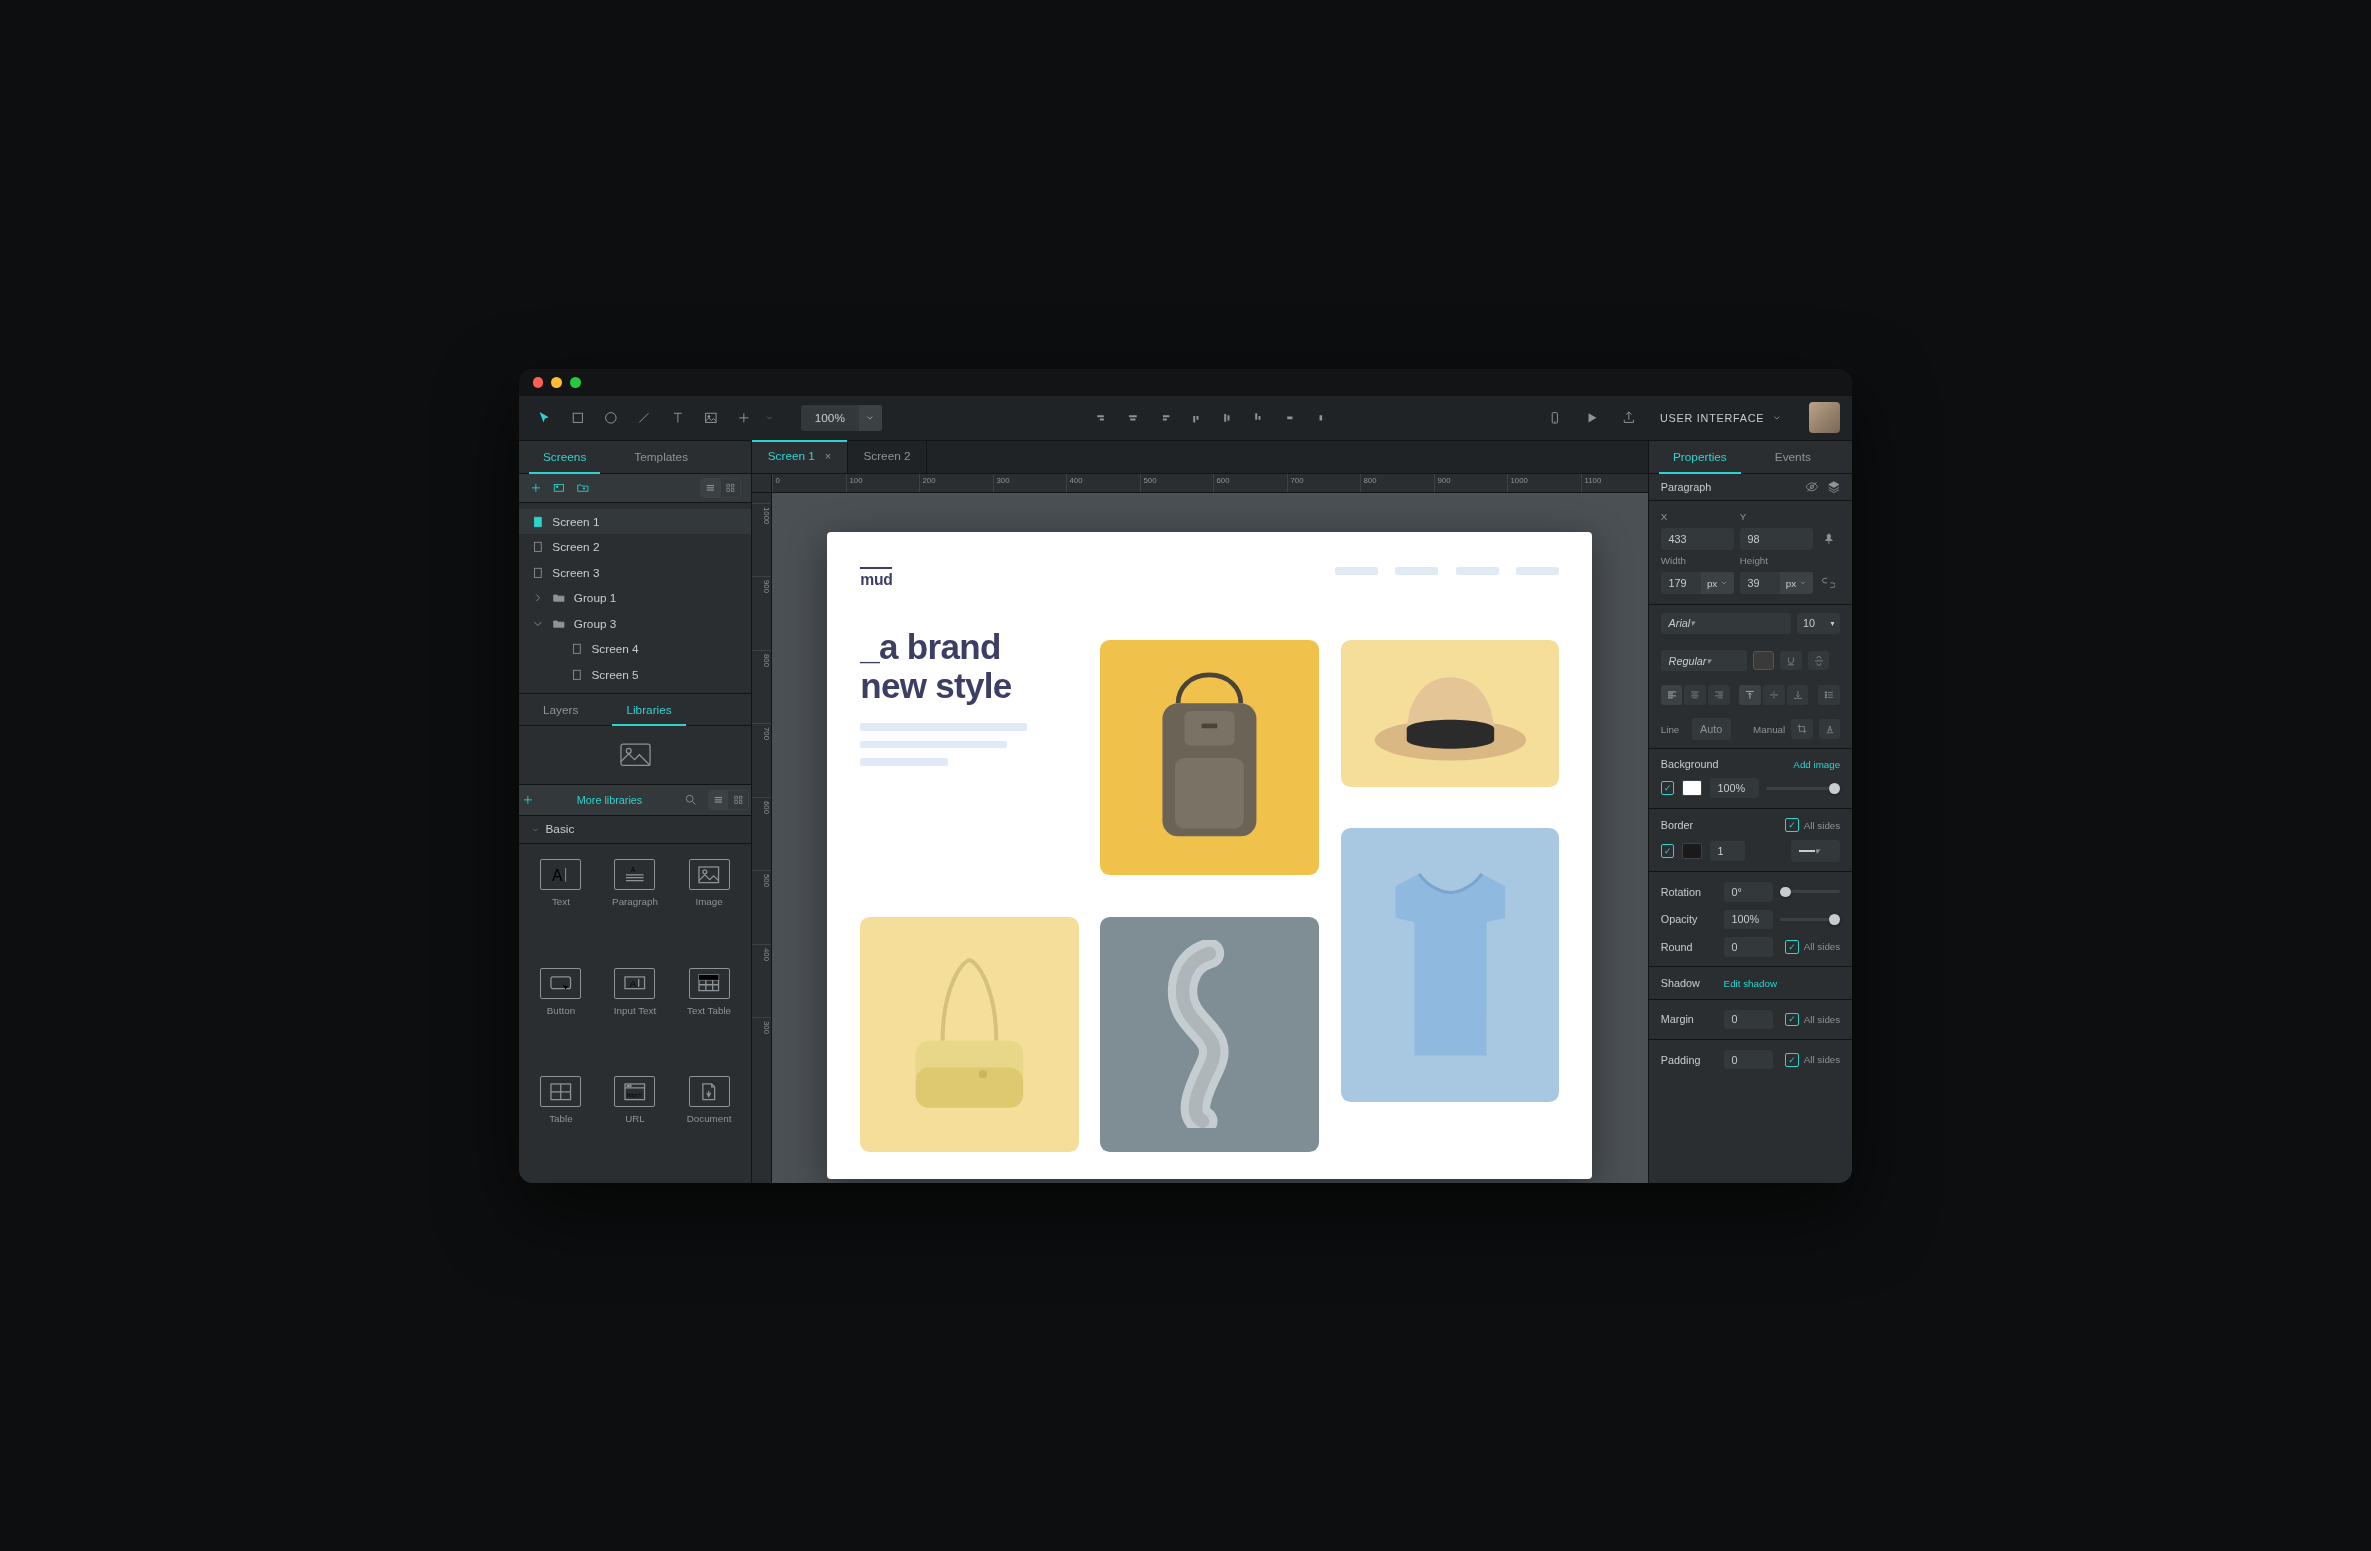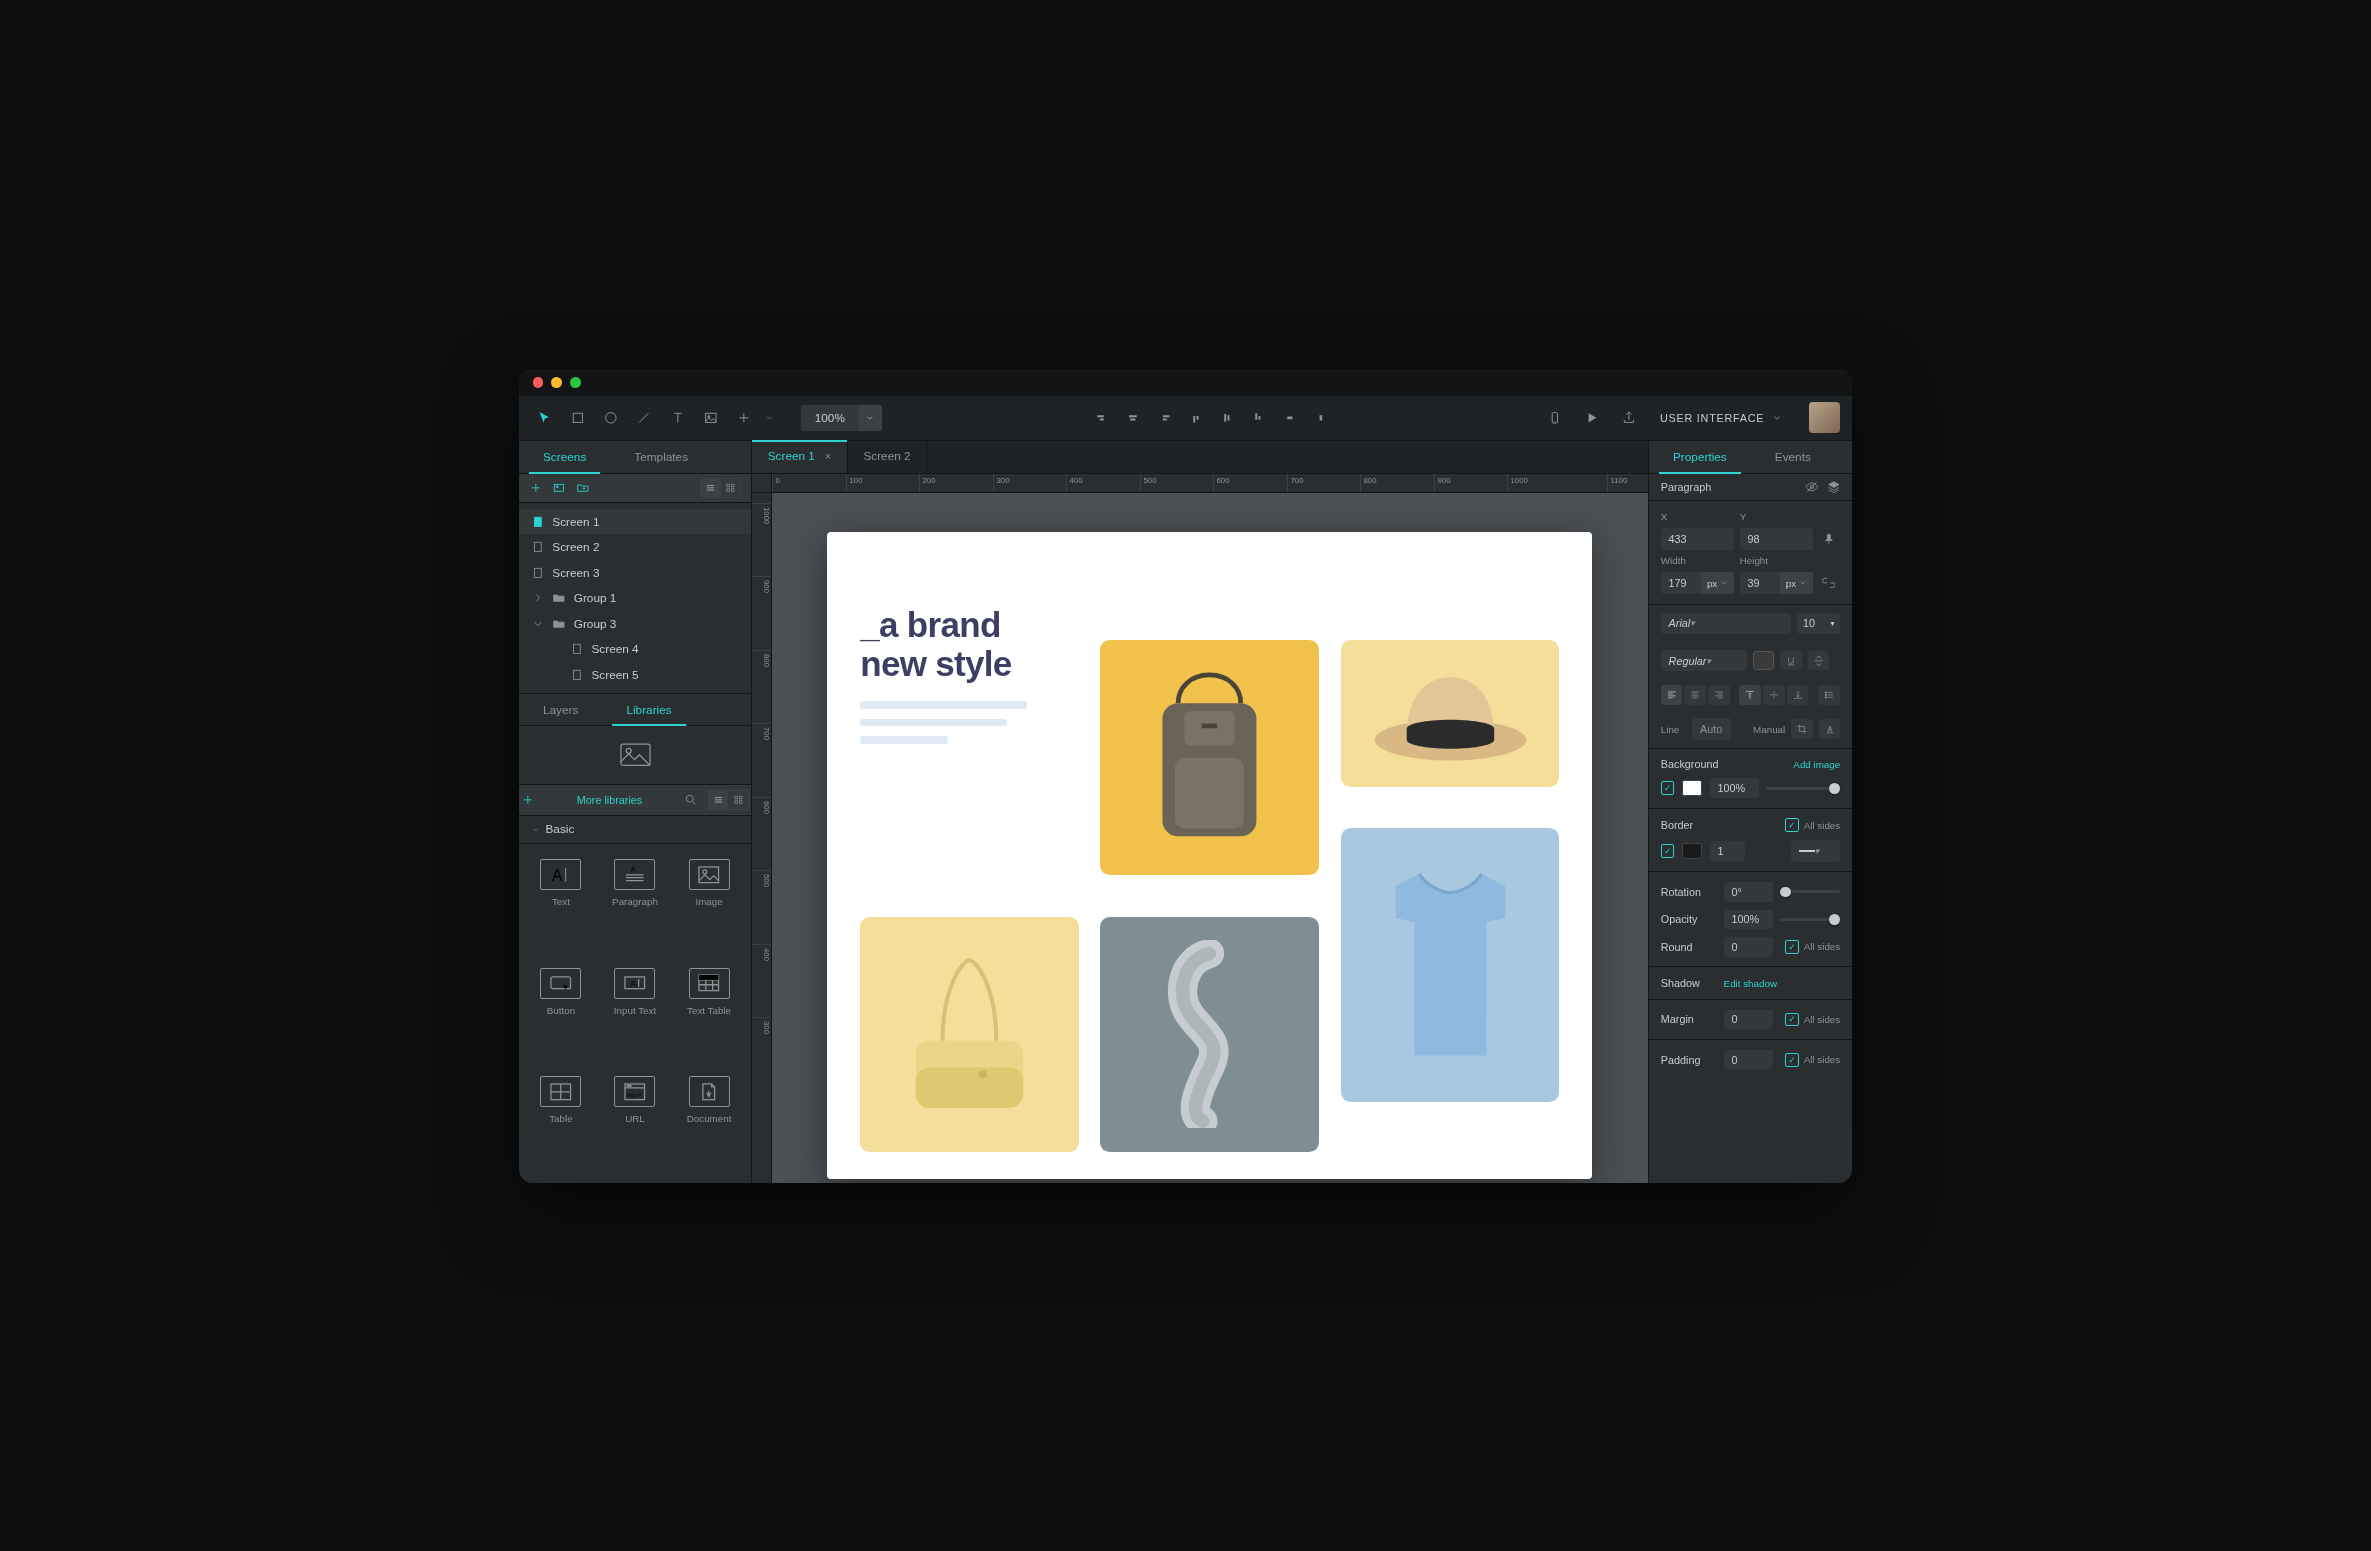--- a/index.html
+++ b/index.html
@@ -507,36 +507,45 @@
             <div class="tick-h" style="left: 74px;">100</div>
             <div class="tick-h" style="left: 147px;">200</div>
             <div class="tick-h" style="left: 221px;">300</div>
             <div class="tick-h" style="left: 294px;">400</div>
             <div class="tick-h" style="left: 368px;">500</div>
             <div class="tick-h" style="left: 441px;">600</div>
             <div class="tick-h" style="left: 515px;">700</div>
             <div class="tick-h" style="left: 588px;">800</div>
             <div class="tick-h" style="left: 662px;">900</div>
             <div class="tick-h" style="left: 735px;">1000</div>
-            <div class="tick-h" style="left: 835px;">1100</div>
+            <div class="tick-h" style="left: 809px;">1100</div>
           </div>
       </div>
       <div class="stage-wrap">
         <div class="ruler-v" id="vticks">
             <div class="tick-v" style="top: 9.8px;">1000</div>
             <div class="tick-v" style="top: 83px;">900</div>
             <div class="tick-v" style="top: 157px;">800</div>
             <div class="tick-v" style="top: 230px;">700</div>
             <div class="tick-v" style="top: 304px;">600</div>
             <div class="tick-v" style="top: 377px;">500</div>
             <div class="tick-v" style="top: 451px;">400</div>
             <div class="tick-v" style="top: 524px;">300</div>
           </div>
         <div class="stage">
           <div class="artboard">
+            <div class="ab-top">
+              <div class="logo">mud</div>
+              <div class="nav-ph">
+                  <div></div>
+                  <div></div>
+                  <div></div>
+                  <div></div>
+                </div>
+            </div>
             <div class="hero">
               <div>_a brand</div>
               <div>new style</div>
             </div>
             <div class="sub-ph">
               <div style="width:167px"></div>
                 <div style="width:147px"></div>
                 <div style="width:88px"></div>
             </div>
             <div class="grid">

